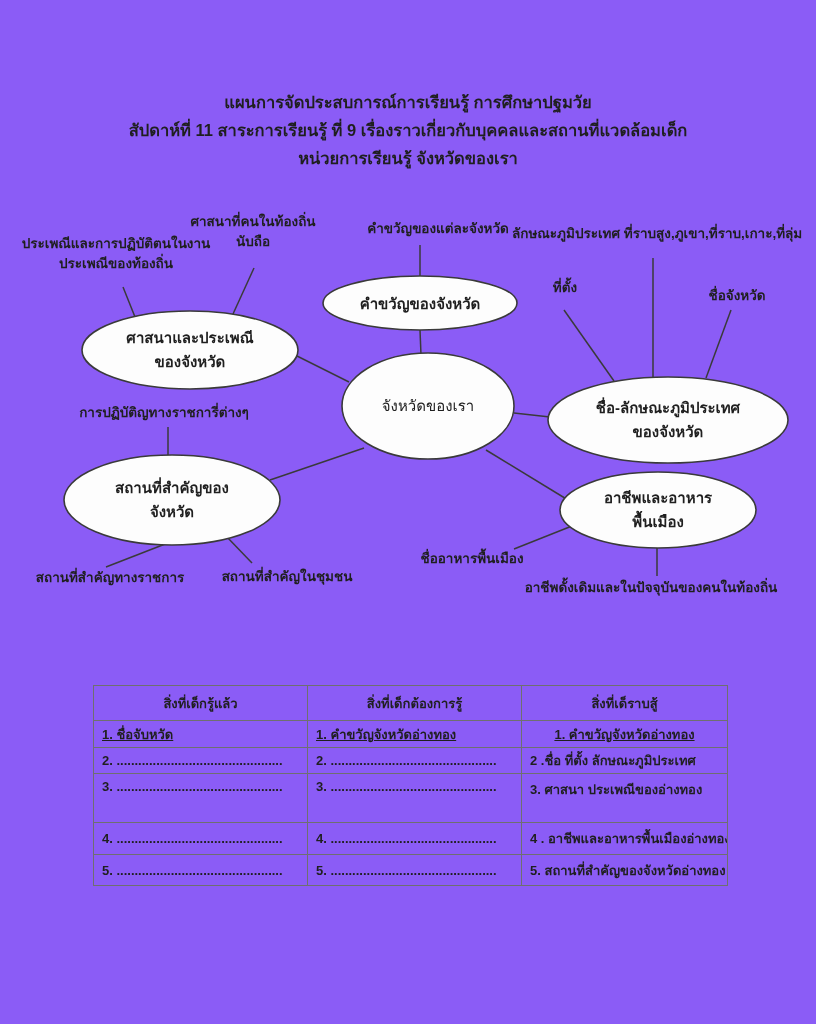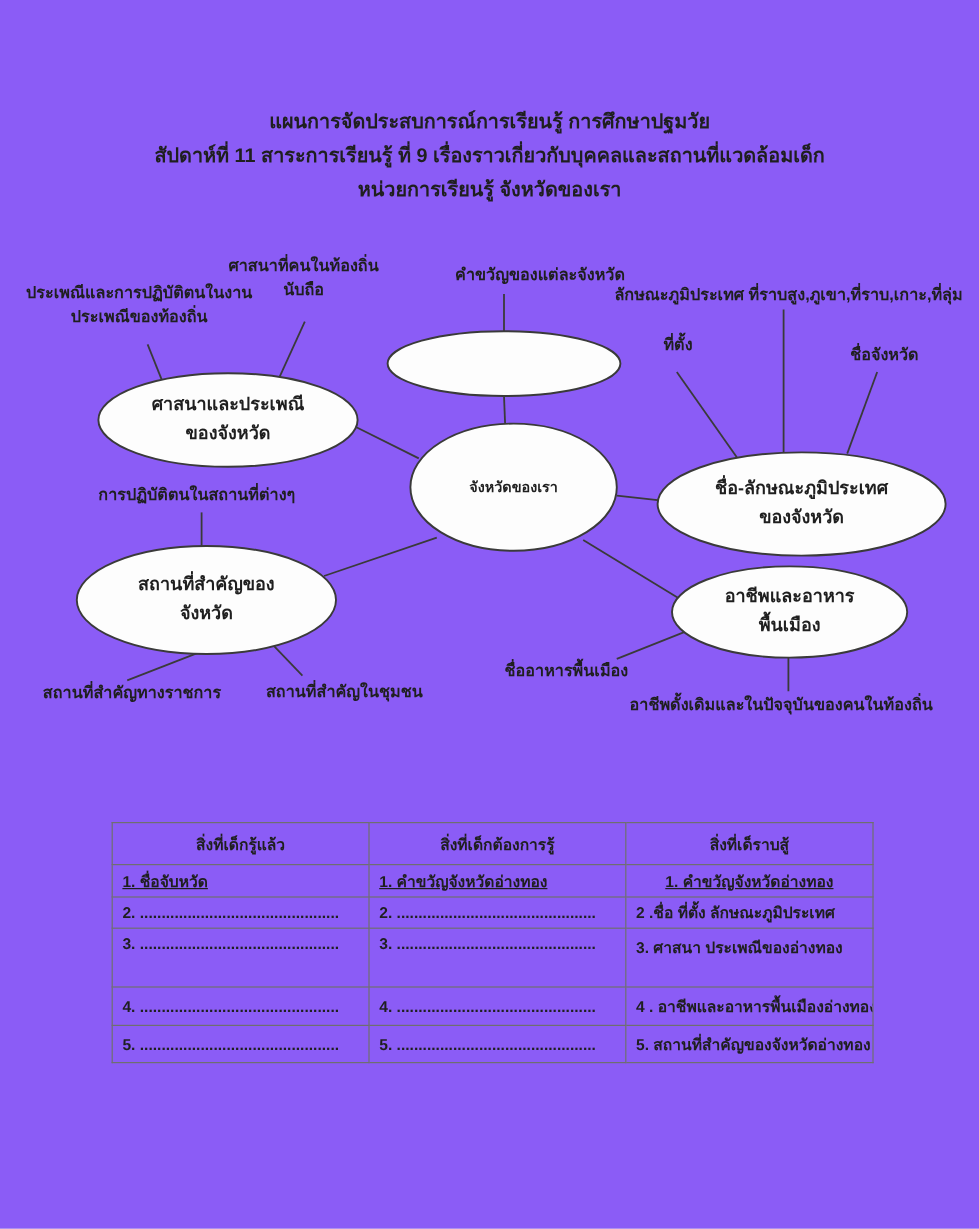--- a/index.html
+++ b/index.html
@@ -20,21 +20,21 @@
   
   .diagram-svg{position:absolute;left:0;top:0;width:816px;height:1024px;}
   .dg-label{
     position:absolute;text-align:center;font-size:13.5px;font-weight:600;
     line-height:20px;white-space:nowrap;
   }
   .dg-node-text{
     position:absolute;text-align:center;font-size:15px;font-weight:600;
     line-height:24px;white-space:nowrap;
   }
-  .dg-node-text.core{font-weight:bold;font-size:12px;}
+  .dg-node-text.core{font-weight:normal;font-size:15px;}
   
   .kwl-table{
     position:absolute;left:93px;top:685px;width:634px;
     border-collapse:collapse;table-layout:fixed;
     font-size:13px;font-weight:600;color:#1f1f1f;
   }
   .kwl-table td,.kwl-table th{
     border:1px solid #6f6f6f;
     padding:2px 8px;
     overflow:hidden;white-space:nowrap;
@@ -86,20 +86,23 @@
     <g stroke="#3a3a3a" stroke-width="1.6" fill="#fdfdfd">
       <ellipse cx="420" cy="303" rx="97" ry="27"></ellipse>
       <ellipse cx="190" cy="350" rx="108" ry="39"></ellipse>
       <ellipse cx="668" cy="420" rx="120" ry="43"></ellipse>
       <ellipse cx="172" cy="500" rx="108" ry="45"></ellipse>
       <ellipse cx="658" cy="510" rx="98" ry="38"></ellipse>
       <ellipse cx="428" cy="406" rx="86" ry="53"></ellipse>
     </g>
   </svg>
 
+  <div class="dg-node-text" style="left:320px;top:292px;width:200px;">
+    <div>คำขวัญของจังหวัด</div>
+  </div>
   <div class="dg-node-text" style="left:90px;top:326px;width:200px;">
     <div>ศาสนาและประเพณี</div>
     <div>ของจังหวัด</div>
   </div>
   <div class="dg-node-text core" style="left:338px;top:394px;width:180px;">
     <div>จังหวัดของเรา</div>
   </div>
   <div class="dg-node-text" style="left:548px;top:396px;width:240px;">
     <div>ชื่อ-ลักษณะภูมิประเทศ</div>
     <div>ของจังหวัด</div>
@@ -114,34 +117,34 @@
   </div>
 
   <div class="dg-label" style="left:10px;top:234px;width:212px;">
     <div>ประเพณีและการปฏิบัติตนในงาน</div>
     <div>ประเพณีของท้องถิ่น</div>
   </div>
   <div class="dg-label" style="left:183px;top:212px;width:140px;">
     <div>ศาสนาที่คนในท้องถิ่น</div>
     <div>นับถือ</div>
   </div>
-  <div class="dg-label" style="left:344px;top:219px;width:212px;">
+  <div class="dg-label" style="left:332px;top:219px;width:212px;">
     <div>คำขวัญของแต่ละจังหวัด</div>
   </div>
-  <div class="dg-label" style="left:512px;top:236px;width:290px;">
+  <div class="dg-label" style="left:512px;top:224px;width:290px;">
     <div>ลักษณะภูมิประเทศ ที่ราบสูง,ภูเขา,ที่ราบ,เกาะ,ที่ลุ่ม</div>
   </div>
   <div class="dg-label" style="left:535px;top:278px;width:60px;">
     <div>ที่ตั้ง</div>
   </div>
   <div class="dg-label" style="left:697px;top:286px;width:80px;">
     <div>ชื่อจังหวัด</div>
   </div>
   <div class="dg-label" style="left:64px;top:403px;width:200px;">
-    <div>การปฏิบัติตนในสถานที่ต่างๆ</div>
+    <div>การปฏิบัติญทางราชการี่ต่างๆ</div>
   </div>
   <div class="dg-label" style="left:20px;top:568px;width:180px;">
     <div>สถานที่สำคัญทางราชการ</div>
   </div>
   <div class="dg-label" style="left:197px;top:567px;width:180px;">
     <div>สถานที่สำคัญในชุมชน</div>
   </div>
   <div class="dg-label" style="left:402px;top:549px;width:140px;">
     <div>ชื่ออาหารพื้นเมือง</div>
   </div>

